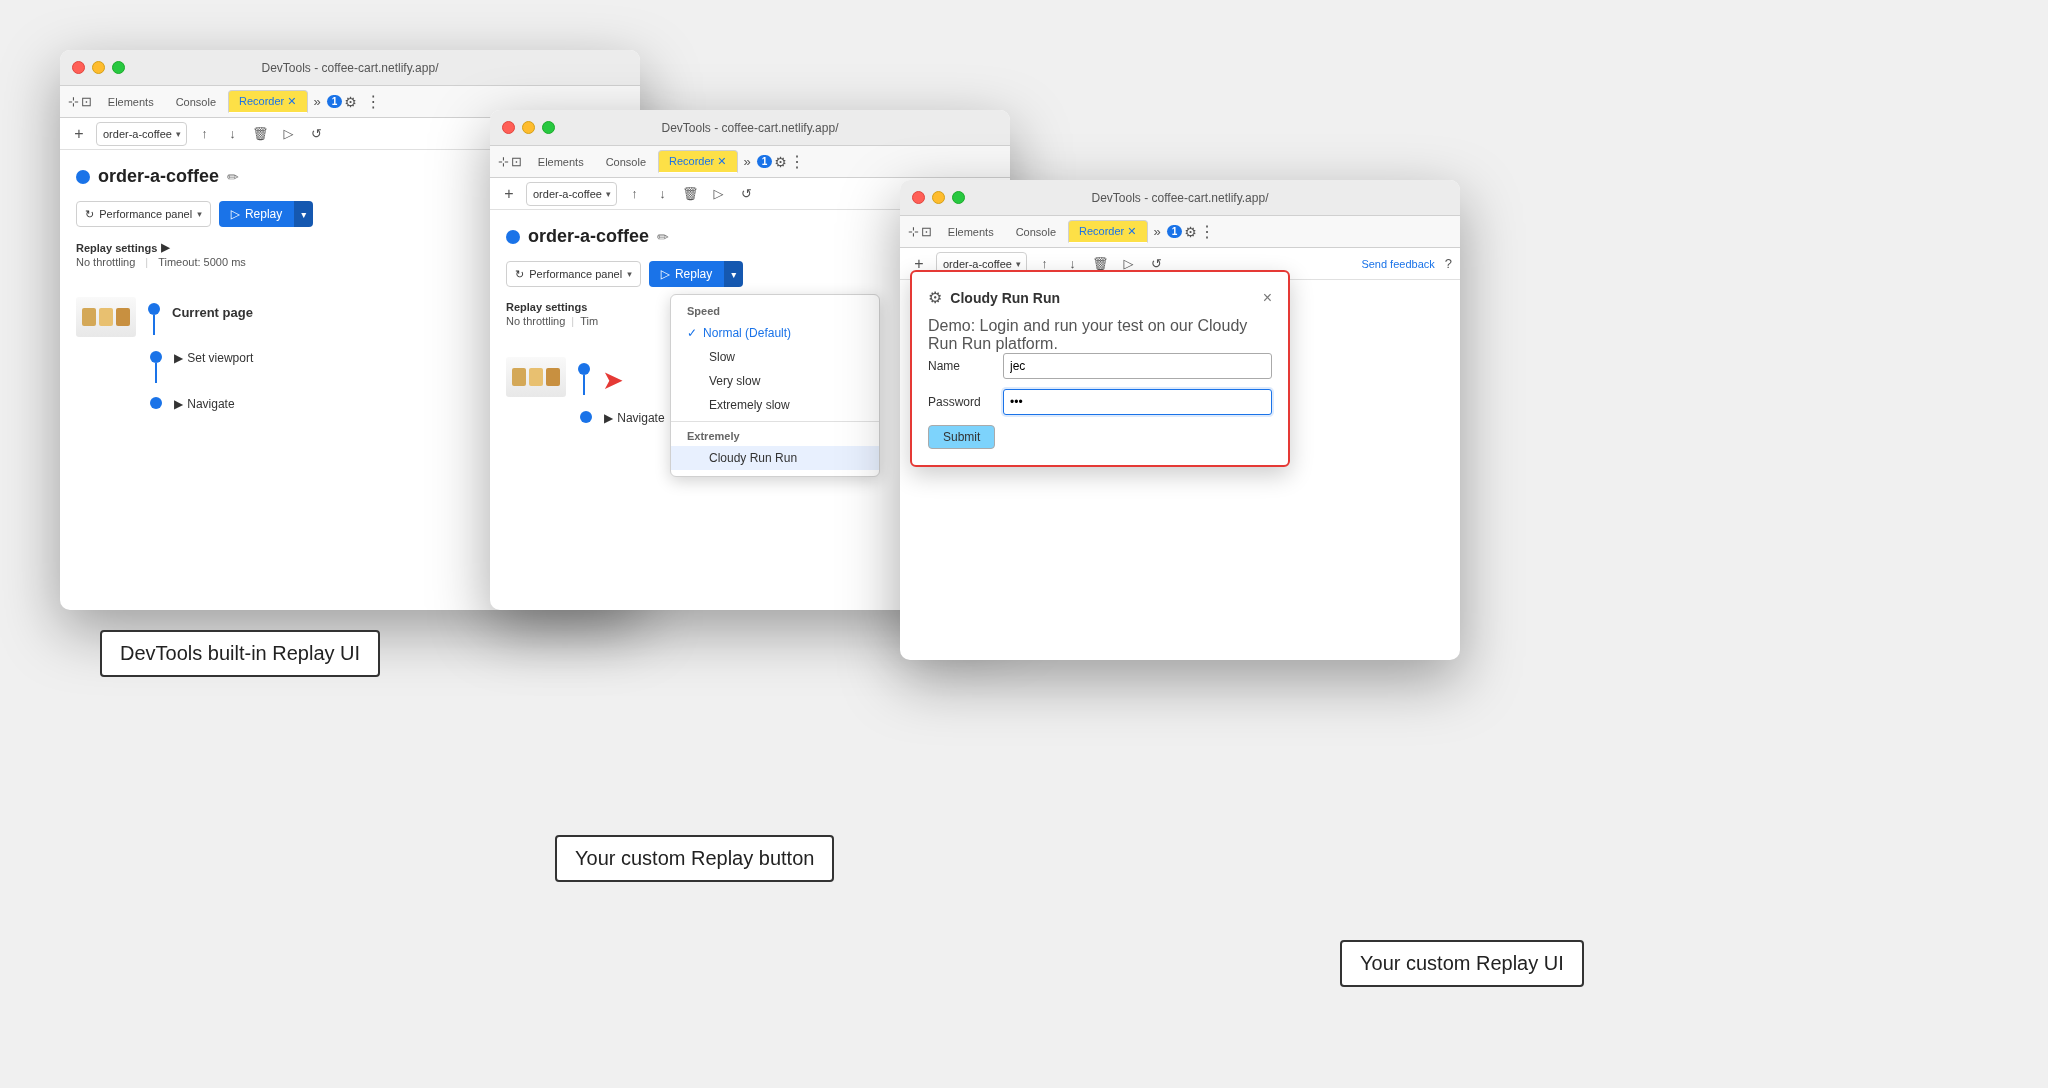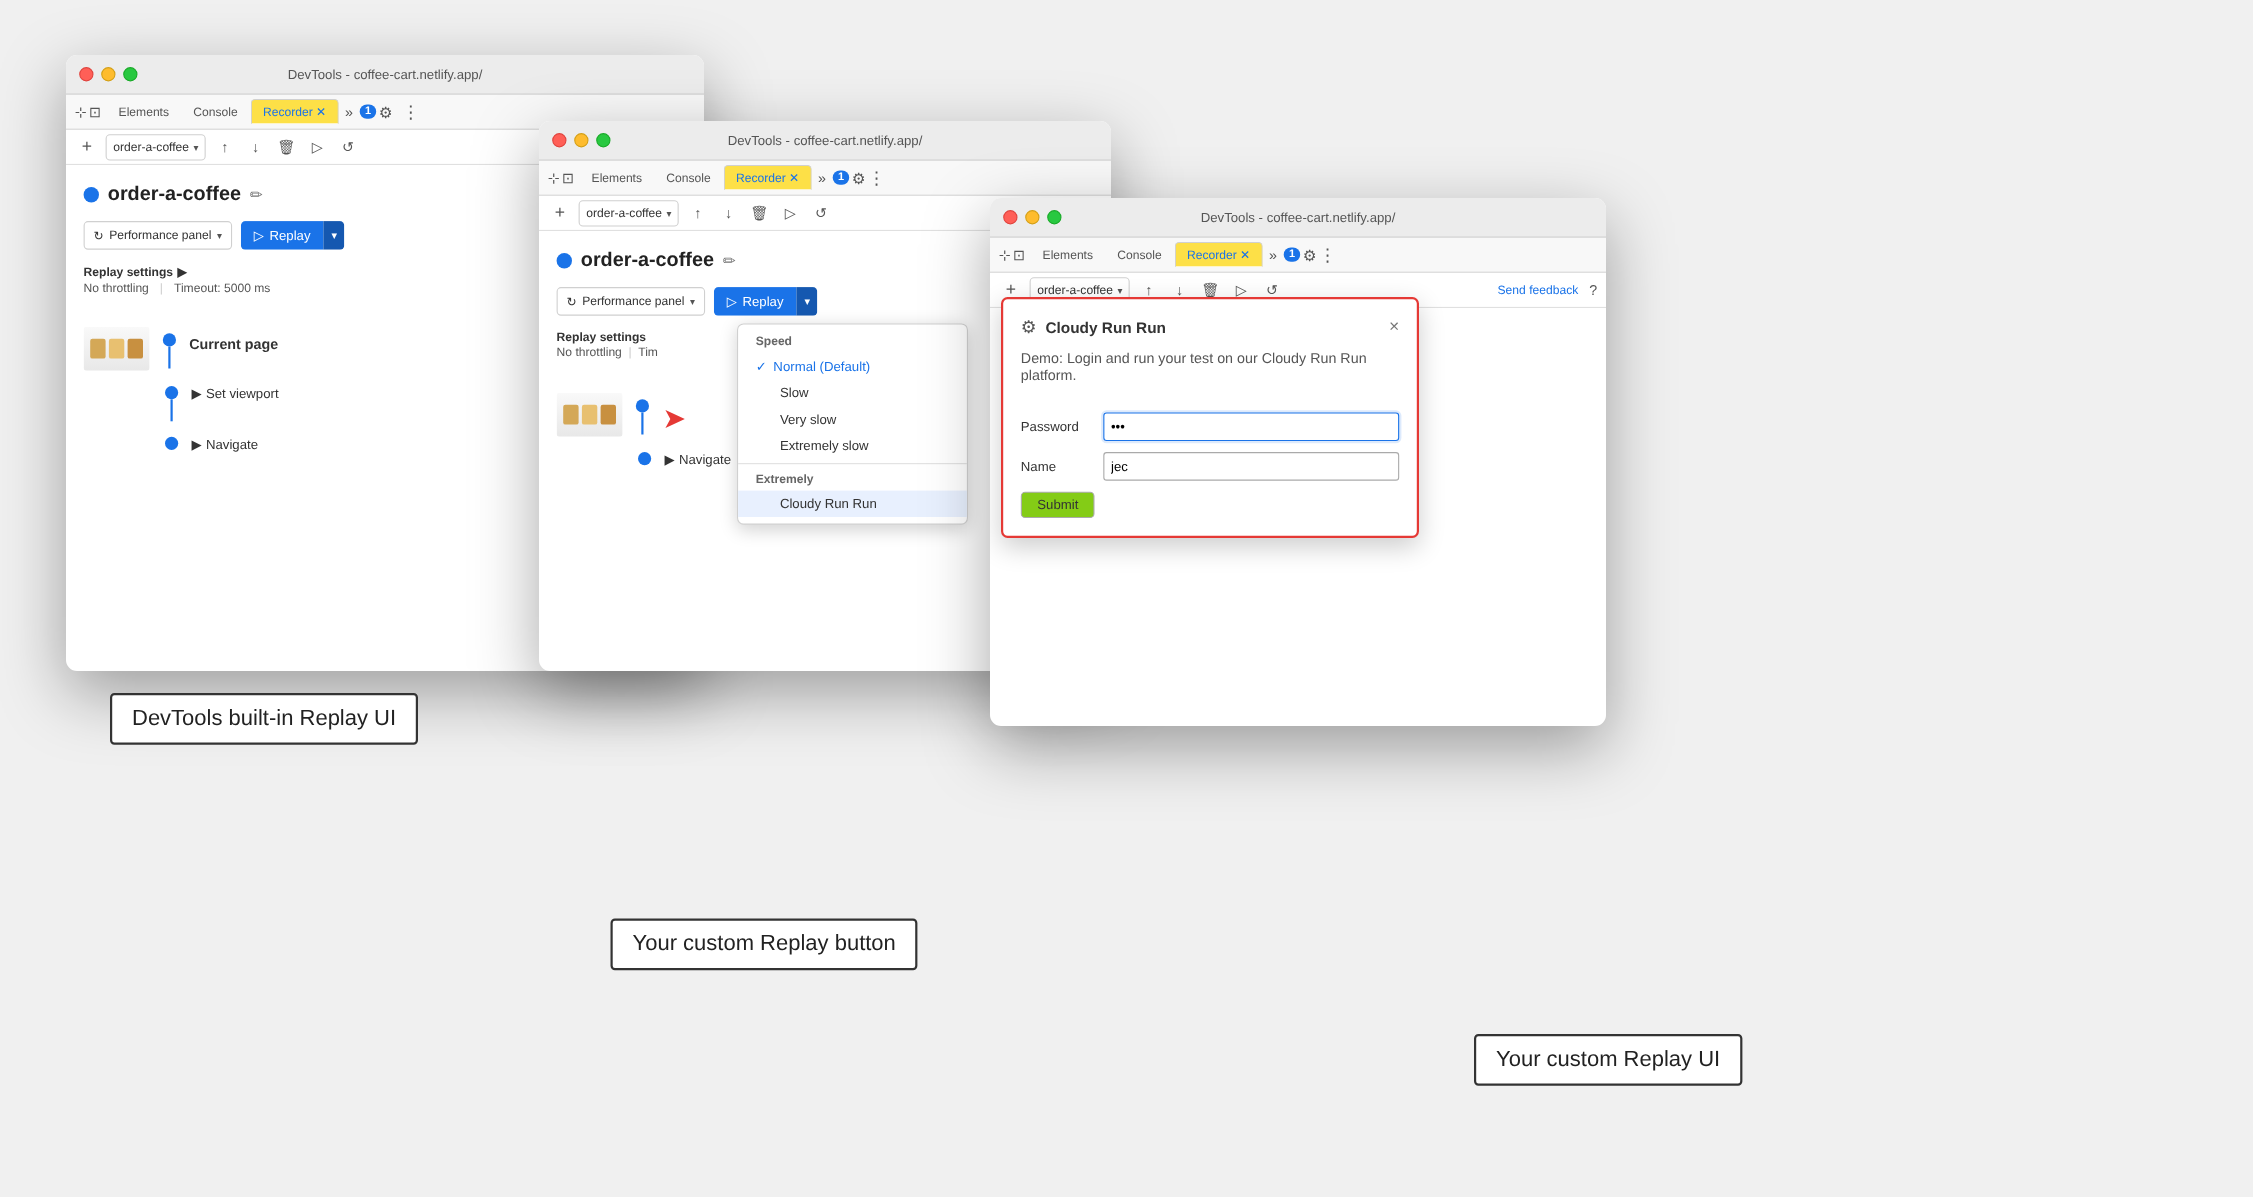--- a/index.html
+++ b/index.html
@@ -393,23 +393,23 @@
       color: #333;
     }
 
     .dialog-close {
       font-size: 16px;
       color: #777;
       cursor: pointer;
     }
 
     .dialog-desc {
-      font-size: 13px;
+      font-size: 16px;
       color: #555;
-      margin-bottom: 27px;
+      margin-bottom: 0;
     }
 
     .form-row {
       display: flex;
       align-items: center;
       margin-bottom: 10px;
       gap: 10px;
     }
 
     .form-label {
@@ -429,21 +429,21 @@
       outline: none;
     }
 
     .form-input:focus, .form-input.focused {
       border-color: #1a73e8;
       box-shadow: 0 0 0 2px rgba(26,115,232,0.15);
     }
 
     .submit-btn {
       border: 1px solid #aaa;
-      background: #84cc16;
+      background: #7dd3fc;
       border-radius: 4px;
       padding: 4px 14px;
       font-size: 12px;
       cursor: pointer;
       color: #333;
     }
 
     
     .label-box {
       position: absolute;
@@ -850,27 +850,27 @@
         <div class="dialog-title-row">
           <span style="font-size:16px;color:#555;">⚙</span>
           <span class="dialog-title">Cloudy Run Run</span>
         </div>
         <span class="dialog-close">×</span>
       </div>
 
       <div class="dialog-desc">Demo: Login and run your test on our Cloudy Run Run platform.</div>
 
       <div class="form-row">
+        <span class="form-label">Name</span>
+        <input class="form-input" type="text" value="jec" style="">
+      </div>
+
+      <div class="form-row">
         <span class="form-label">Password</span>
         <input class="form-input focused" type="password" value="•••" style="">
-      </div>
-
-      <div class="form-row">
-        <span class="form-label">Name</span>
-        <input class="form-input" type="text" value="jec" style="">
       </div>
 
       <button class="submit-btn">Submit</button>
     </div>
   </div>
 </div>
 
 <div class="label-box" style="left: 100px; top: 630px;">
   <span>DevTools built-in Replay UI</span>
 </div>

